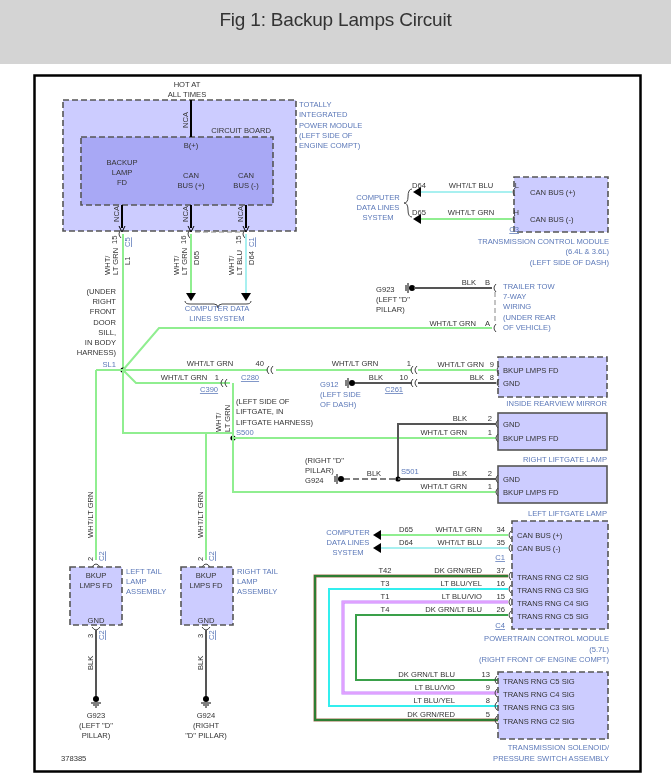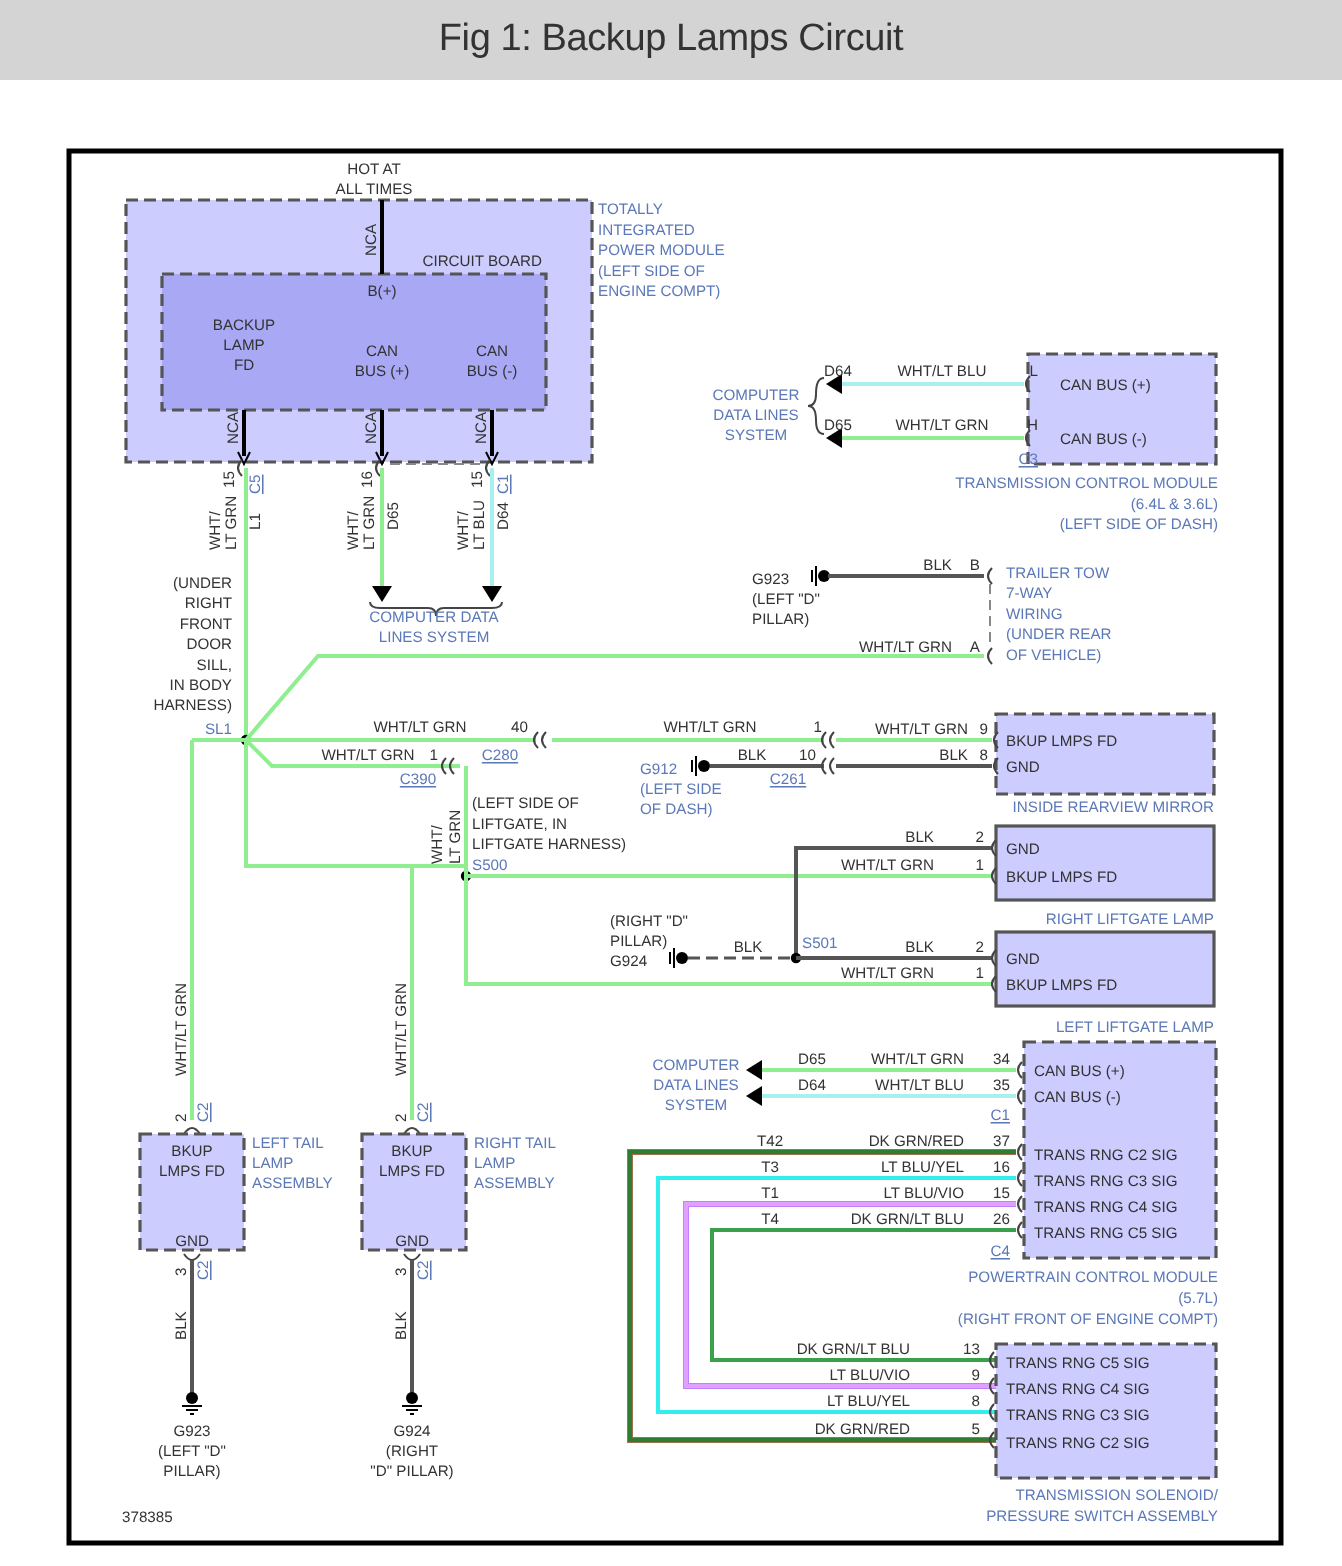--- a/index.html
+++ b/index.html
@@ -1,17 +1,17 @@
 <!DOCTYPE html>
 <html><head>
 <meta charset="utf-8">
 <style>
   html, body { margin:0; padding:0; background:#ffffff; }
   body { width:671px; height:783px; position:relative; overflow:hidden; font-family:"Liberation Sans", sans-serif; }
-  .title-bar { position:absolute; left:0; top:0; width:671px; height:40px; background:#d4d4d4; }
+  .title-bar { position:absolute; left:0; top:0; width:671px; height:64px; background:#d4d4d4; }
   .title-bar .title { position:absolute; left:0; right:0; top:9px; text-align:center; font-family:"Liberation Sans", sans-serif; font-size:19px; color:#333333; letter-spacing:-0.2px; }
   #diagram { position:absolute; left:0; top:0; }
   svg text { font-family:"Liberation Sans", sans-serif; font-size:7.6px; fill:#333333; }
   svg text.blue { fill:#5b78b8; }
   svg text.uline { text-decoration:underline; }
 </style>
 </head>
 <body>
 
 <div class="title-bar">

